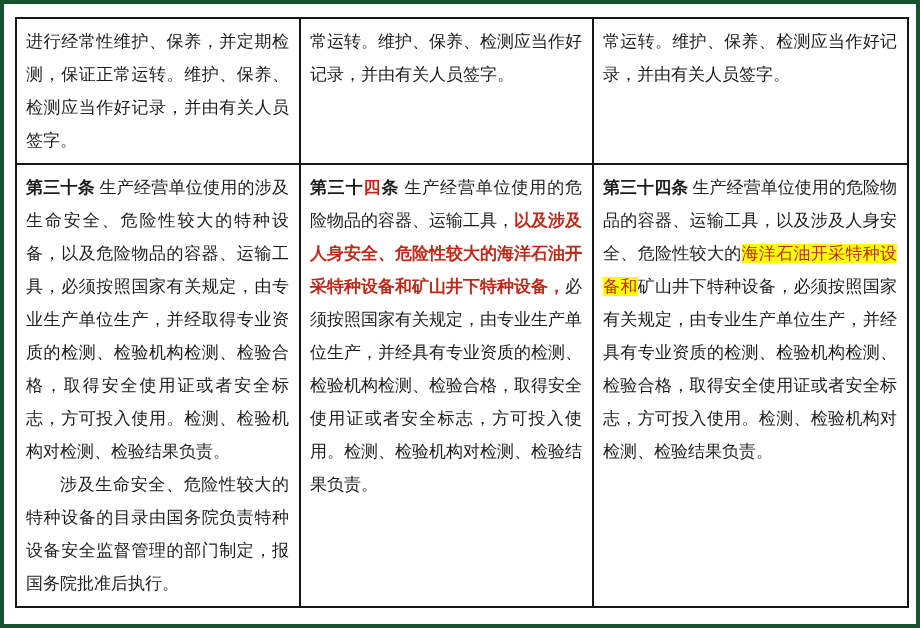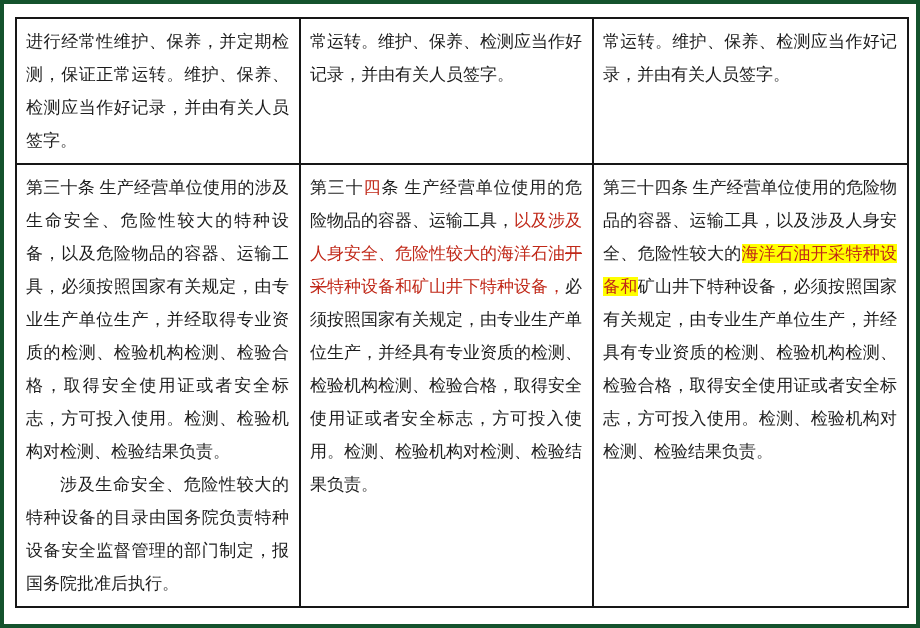--- a/index.html
+++ b/index.html
@@ -26,21 +26,21 @@
     padding:6px 10px 6px 9px;
     font-size:17px;
     line-height:33px;
     text-align:justify;
     word-break:break-all;
   }
   tr.row-cont td{height:92px;}
   tr.row-main td{height:415px;}
   .para{margin:0;}
   .para.indent{text-indent:2em;}
-  .run.b{font-weight:normal;}
+  .run.b{font-weight:bold;}
   .run.red{color:#c02818;}
   .run.strike{text-decoration:line-through;}
   .run.hl{background:#ffff00;}
   .footer{
     position:absolute;
     left:0;right:0;
     top:593px;
     text-align:center;
     font-size:15px;
     letter-spacing:3px;

